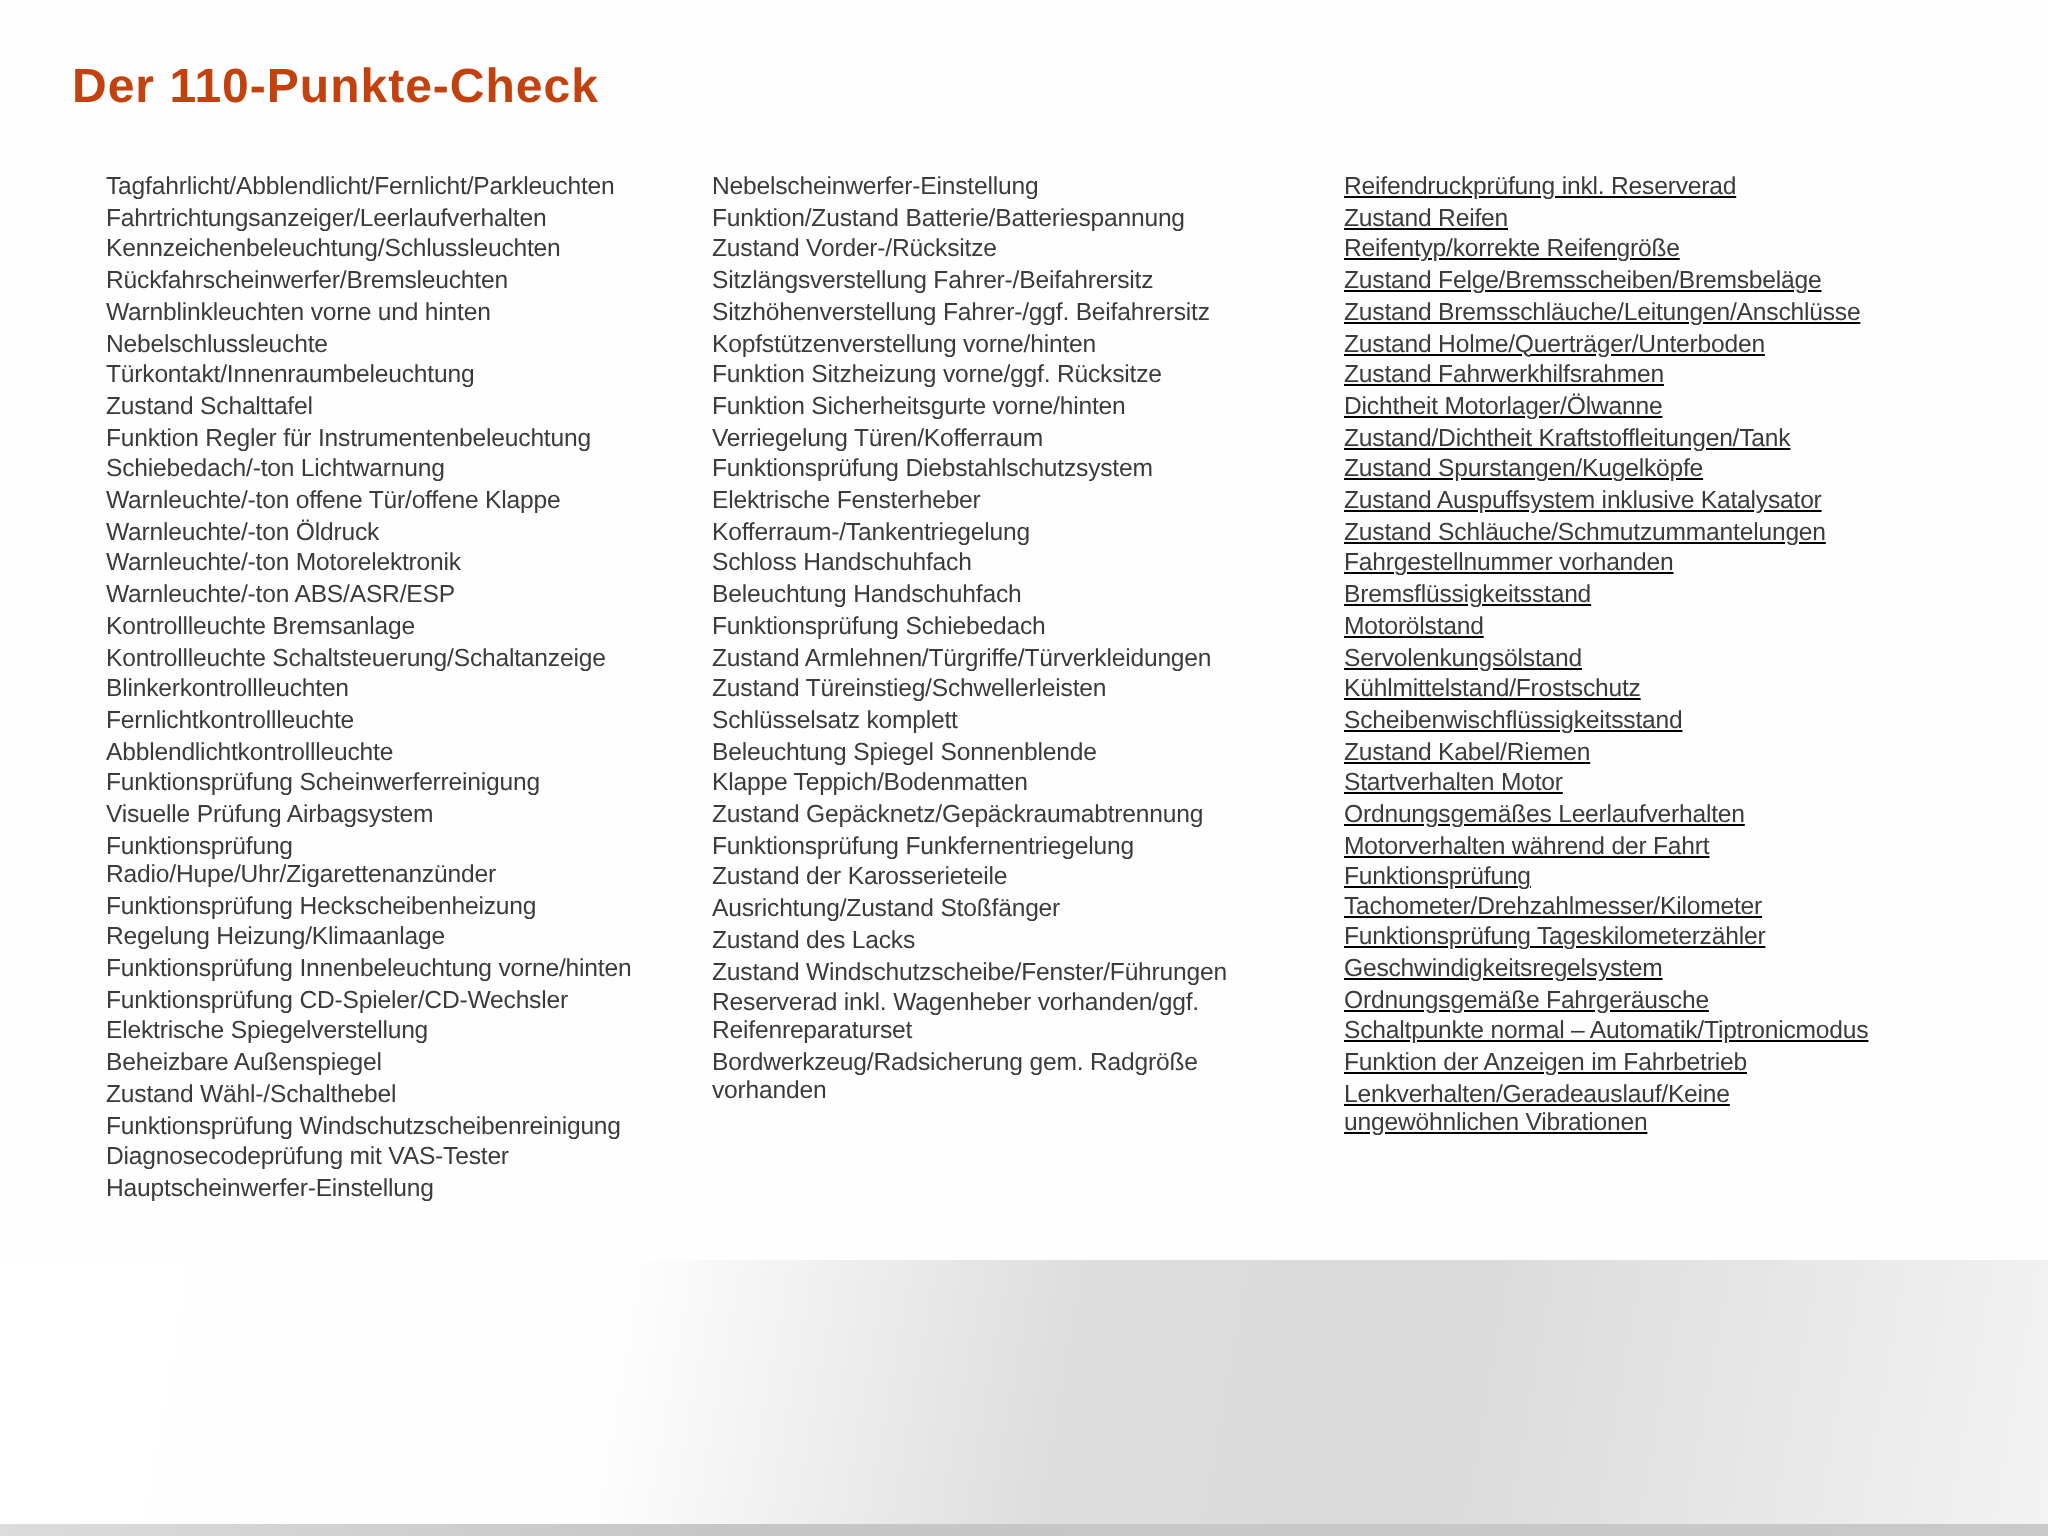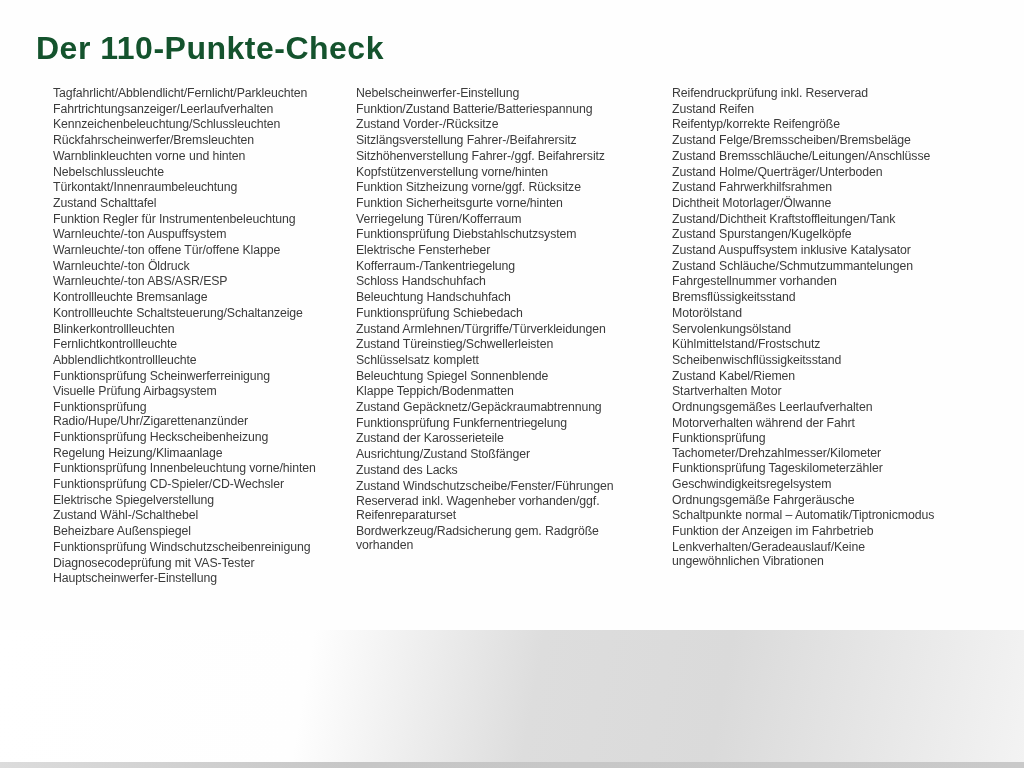--- a/index.html
+++ b/index.html
@@ -9,34 +9,34 @@
     width: 1024px; height: 768px;
     background: #fefefe;
     font-family: "Liberation Sans", sans-serif;
     overflow: hidden;
   }
   .page { position: absolute; inset: 0; }
 
   .title {
     position: absolute;
     left: 36px; top: 30px;
-    font-size: 32px;
+    font-size: 24px;
     font-weight: bold;
     letter-spacing: 0.5px;
-    color: #14532d;
+    color: #c2410c;
   }
 
   .col {
     position: absolute;
     top: 86px;
     width: 315px;
   }
   .col-1 { left: 53px; }
   .col-2 { left: 356px; }
-  .col-3 { left: 672px; width: 340px; }
+  .col-3 { left: 672px; width: 340px; text-decoration: underline; }
 
   .check-item {
     font-size: 12.3px;
     line-height: 14.2px;
     margin-bottom: 1.5px;
     letter-spacing: -0.1px;
     color: #3b3b3b;
     white-space: pre-line;
   }
 
@@ -65,40 +65,41 @@
   <div class="col col-1">
       <div class="check-item">Tagfahrlicht/Abblendlicht/Fernlicht/Parkleuchten</div>
       <div class="check-item">Fahrtrichtungsanzeiger/Leerlaufverhalten</div>
       <div class="check-item">Kennzeichenbeleuchtung/Schlussleuchten</div>
       <div class="check-item">Rückfahrscheinwerfer/Bremsleuchten</div>
       <div class="check-item">Warnblinkleuchten vorne und hinten</div>
       <div class="check-item">Nebelschlussleuchte</div>
       <div class="check-item">Türkontakt/Innenraumbeleuchtung</div>
       <div class="check-item">Zustand Schalttafel</div>
       <div class="check-item">Funktion Regler für Instrumentenbeleuchtung</div>
-      <div class="check-item">Warnleuchte/-ton Auspuffsystem</div>
+      <div class="check-item">Schiebedach/-ton Lichtwarnung</div>
       <div class="check-item">Warnleuchte/-ton offene Tür/offene Klappe</div>
       <div class="check-item">Warnleuchte/-ton Öldruck</div>
+      <div class="check-item">Warnleuchte/-ton Motorelektronik</div>
       <div class="check-item">Warnleuchte/-ton ABS/ASR/ESP</div>
       <div class="check-item">Kontrollleuchte Bremsanlage</div>
       <div class="check-item">Kontrollleuchte Schaltsteuerung/Schaltanzeige</div>
       <div class="check-item">Blinkerkontrollleuchten</div>
       <div class="check-item">Fernlichtkontrollleuchte</div>
       <div class="check-item">Abblendlichtkontrollleuchte</div>
       <div class="check-item">Funktionsprüfung Scheinwerferreinigung</div>
       <div class="check-item">Visuelle Prüfung Airbagsystem</div>
       <div class="check-item">Funktionsprüfung
 Radio/Hupe/Uhr/Zigarettenanzünder</div>
       <div class="check-item">Funktionsprüfung Heckscheibenheizung</div>
       <div class="check-item">Regelung Heizung/Klimaanlage</div>
       <div class="check-item">Funktionsprüfung Innenbeleuchtung vorne/hinten</div>
       <div class="check-item">Funktionsprüfung CD-Spieler/CD-Wechsler</div>
       <div class="check-item">Elektrische Spiegelverstellung</div>
+      <div class="check-item">Beheizbare Außenspiegel</div>
       <div class="check-item">Zustand Wähl-/Schalthebel</div>
-      <div class="check-item">Beheizbare Außenspiegel</div>
       <div class="check-item">Funktionsprüfung Windschutzscheibenreinigung</div>
       <div class="check-item">Diagnosecodeprüfung mit VAS-Tester</div>
       <div class="check-item">Hauptscheinwerfer-Einstellung</div>
     </div>
   <div class="col col-2">
       <div class="check-item">Nebelscheinwerfer-Einstellung</div>
       <div class="check-item">Funktion/Zustand Batterie/Batteriespannung</div>
       <div class="check-item">Zustand Vorder-/Rücksitze</div>
       <div class="check-item">Sitzlängsverstellung Fahrer-/Beifahrersitz</div>
       <div class="check-item">Sitzhöhenverstellung Fahrer-/ggf. Beifahrersitz</div>

